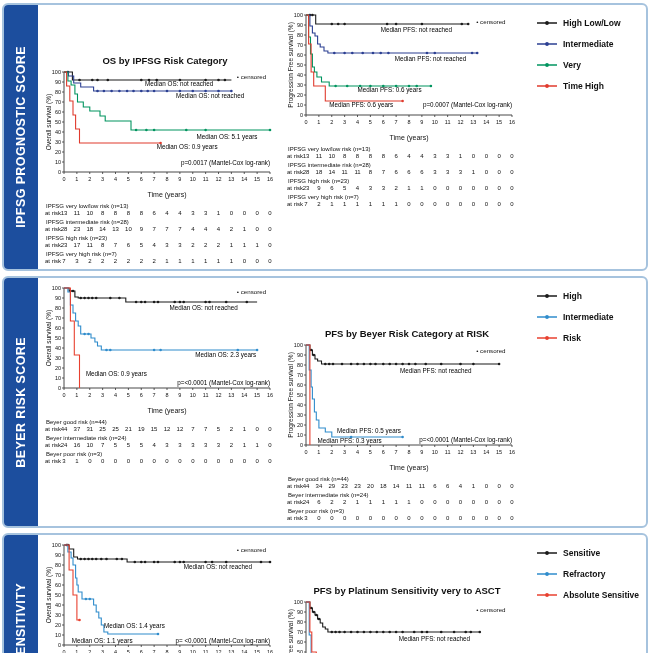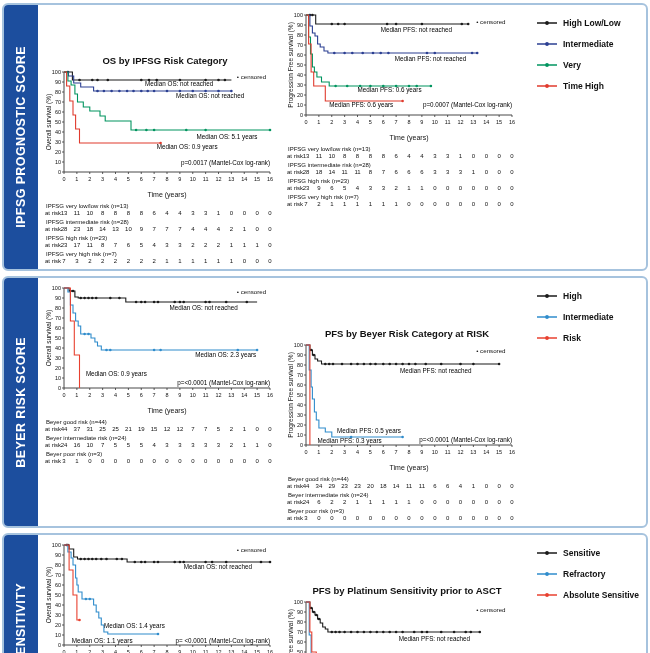--- a/index.html
+++ b/index.html
@@ -978,21 +978,21 @@
               <span class="v" style="left: 129.9px;">0</span>
               <span class="v" style="left: 142.8px;">0</span>
               <span class="v" style="left: 155.6px;">0</span>
               <span class="v" style="left: 168.5px;">0</span>
               <span class="v" style="left: 181.4px;">0</span>
               <span class="v" style="left: 194.3px;">0</span>
               <span class="v" style="left: 207.1px;">0</span>
               <span class="v" style="left: 220px;">0</span>
             </div>
           </div></div>
-        <div class="chart-block"><div class="chart-title">PFS by Platinum Sensitivity prior to ASCT</div><svg width="238" height="119" viewBox="0 0 238 119">
+        <div class="chart-block"><div class="chart-title">PFS by Platinum Sensitivity very to ASCT</div><svg width="238" height="119" viewBox="0 0 238 119">
             <text transform="rotate(-90)" x="-55" y="7" text-anchor="middle" font-size="6.5" fill="#111">Progression Free survival (%)</text>
             <line x1="20" y1="5" x2="20" y2="105" stroke="#333" stroke-width="0.9"></line>
             <line x1="20" y1="105" x2="226" y2="105" stroke="#333" stroke-width="0.9"></line>
             <line x1="20" y1="105" x2="20" y2="107" stroke="#333" stroke-width="0.8"></line>
             <text x="20" y="114" text-anchor="middle" font-size="5.5" fill="#111">0</text>
             <line x1="32.875" y1="105" x2="32.875" y2="107" stroke="#333" stroke-width="0.8"></line>
             <text x="32.875" y="114" text-anchor="middle" font-size="5.5" fill="#111">1</text>
             <line x1="45.75" y1="105" x2="45.75" y2="107" stroke="#333" stroke-width="0.8"></line>
             <text x="45.75" y="114" text-anchor="middle" font-size="5.5" fill="#111">2</text>
             <line x1="58.625" y1="105" x2="58.625" y2="107" stroke="#333" stroke-width="0.8"></line>

